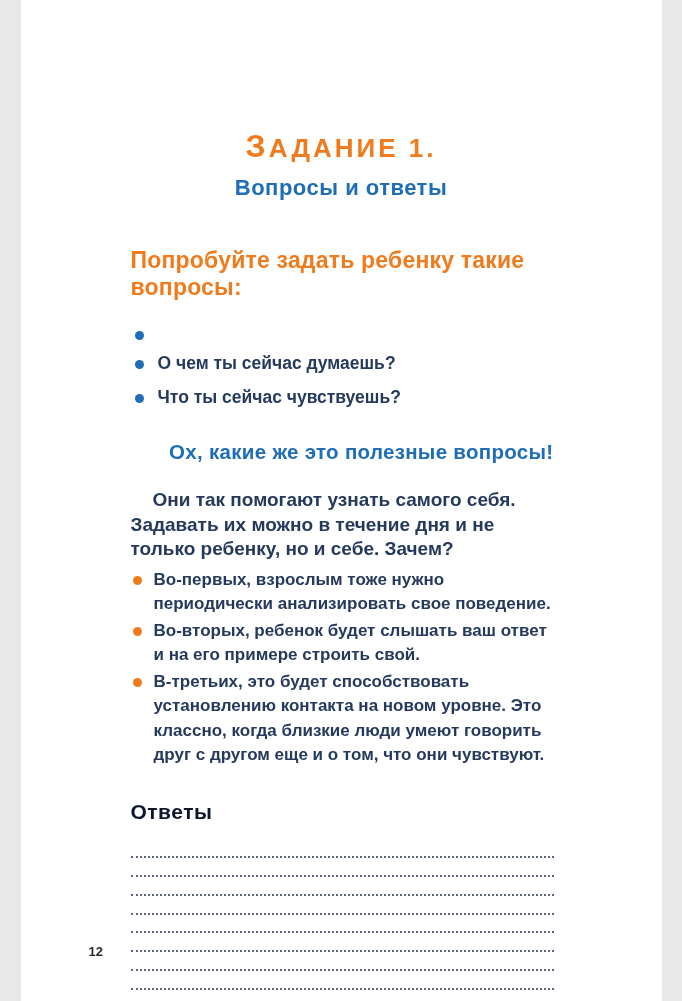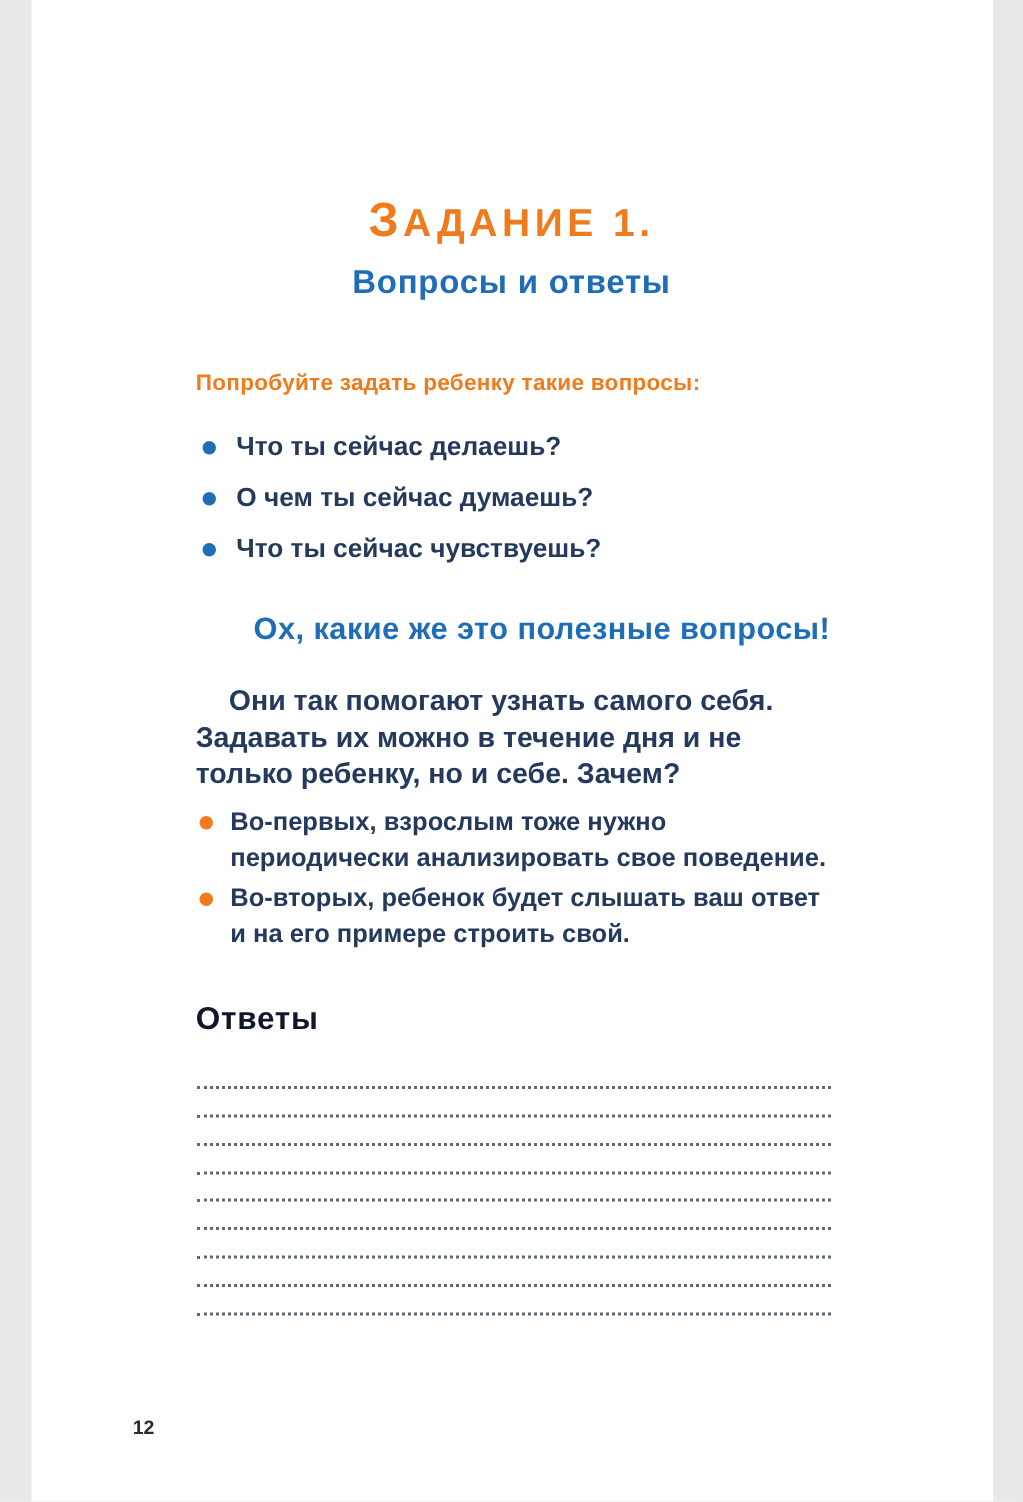--- a/index.html
+++ b/index.html
@@ -32,21 +32,21 @@
     font-size: 22px;
     font-weight: bold;
     letter-spacing: 0.5px;
   }
   .content {
     padding: 0 108px 0 110px;
   }
   .orange-heading {
     margin-top: 46px;
     color: #ef7b1d;
-    font-size: 15px;
+    font-size: 23px;
     font-weight: bold;
     letter-spacing: 0.2px;
   }
   .questions {
     list-style: none;
     margin-top: 22px;
   }
   .questions li {
     display: flex;
     align-items: flex-start;
@@ -125,21 +125,20 @@
     <h2 class="subtitle">Вопросы и ответы</h2>
   </header>
 
   <section class="content">
 
     <h3 class="orange-heading">Попробуйте задать ребенку такие вопросы:</h3>
 
     <ul class="questions">
       <li>
         <span class="dot blue"></span>
-        <span>Что ты сейчас делаешь?</span>
       </li>
       <li>
         <span class="dot blue"></span>
         <span>О чем ты сейчас думаешь?</span>
       </li>
       <li>
         <span class="dot blue"></span>
         <span>Что ты сейчас чувствуешь?</span>
       </li>
     </ul>
@@ -150,20 +149,24 @@
 
     <ul class="points">
       <li>
         <span class="dot orange"></span>
         <span>Во-первых, взрослым тоже нужно периодически анализировать свое поведение.</span>
       </li>
       <li>
         <span class="dot orange"></span>
         <span>Во-вторых, ребенок будет слышать ваш ответ и на его примере строить свой.</span>
       </li>
+      <li>
+        <span class="dot orange"></span>
+        <span>В-третьих, это будет способствовать установлению контакта на новом уровне. Это классно, когда близкие люди умеют говорить друг с другом еще и о том, что они чувствуют.</span>
+      </li>
     </ul>
 
     <h3 class="answers-heading">Ответы</h3>
 
     <div class="answer-lines">
         <div class="answer-line"></div>
         <div class="answer-line"></div>
         <div class="answer-line"></div>
         <div class="answer-line"></div>
         <div class="answer-line"></div>

